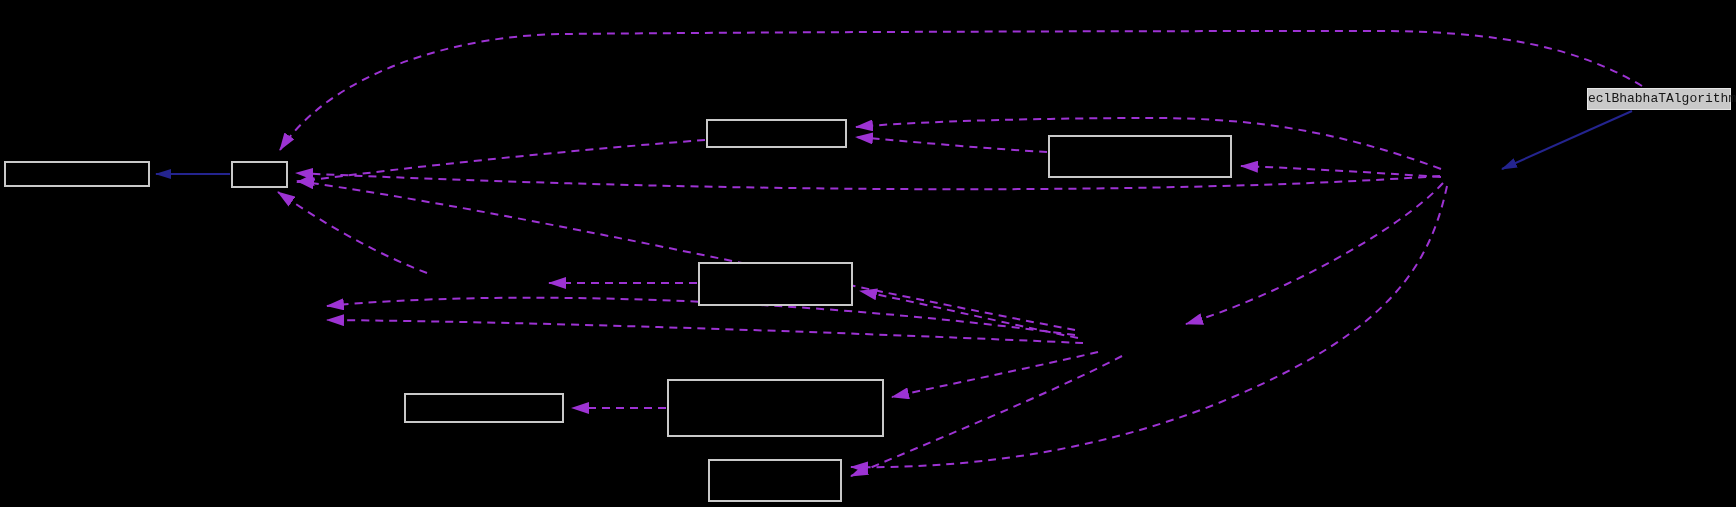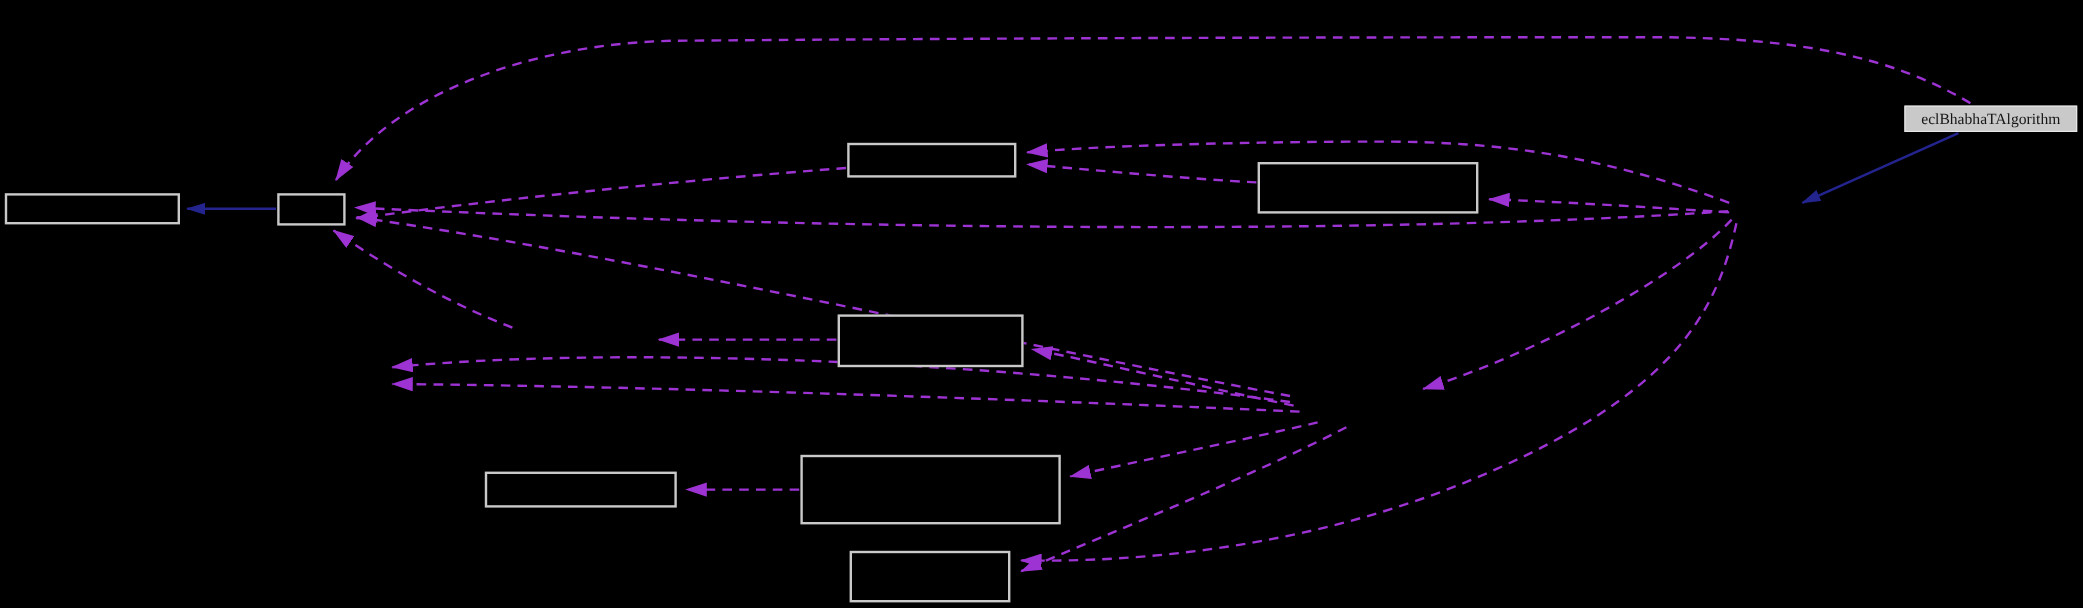--- a/index.html
+++ b/index.html
@@ -10,21 +10,21 @@
     --label-fill:#c9c9c9;
     --label-border:#e6e6e6;
     --label-text:#161616;
   }
   html,body{margin:0;padding:0;background:var(--bg);}
   .stage{
     position:relative;
     width:1736px;height:507px;
     background:var(--bg);
     overflow:hidden;
-    font-family:Liberation Serif, serif;
+    font-family:Liberation Mono, monospace;
   }
   .edges{position:absolute;left:0;top:0;}
   .edge{fill:none;stroke-width:2;}
   .edge.uses{stroke:var(--edge-uses);stroke-dasharray:8 6;}
   .edge.inherit{stroke:var(--edge-inherit);}
   .arrow-uses{fill:var(--edge-uses);}
   .arrow-inherit{fill:var(--edge-inherit);}
   .node{
     position:absolute;
     box-sizing:border-box;

